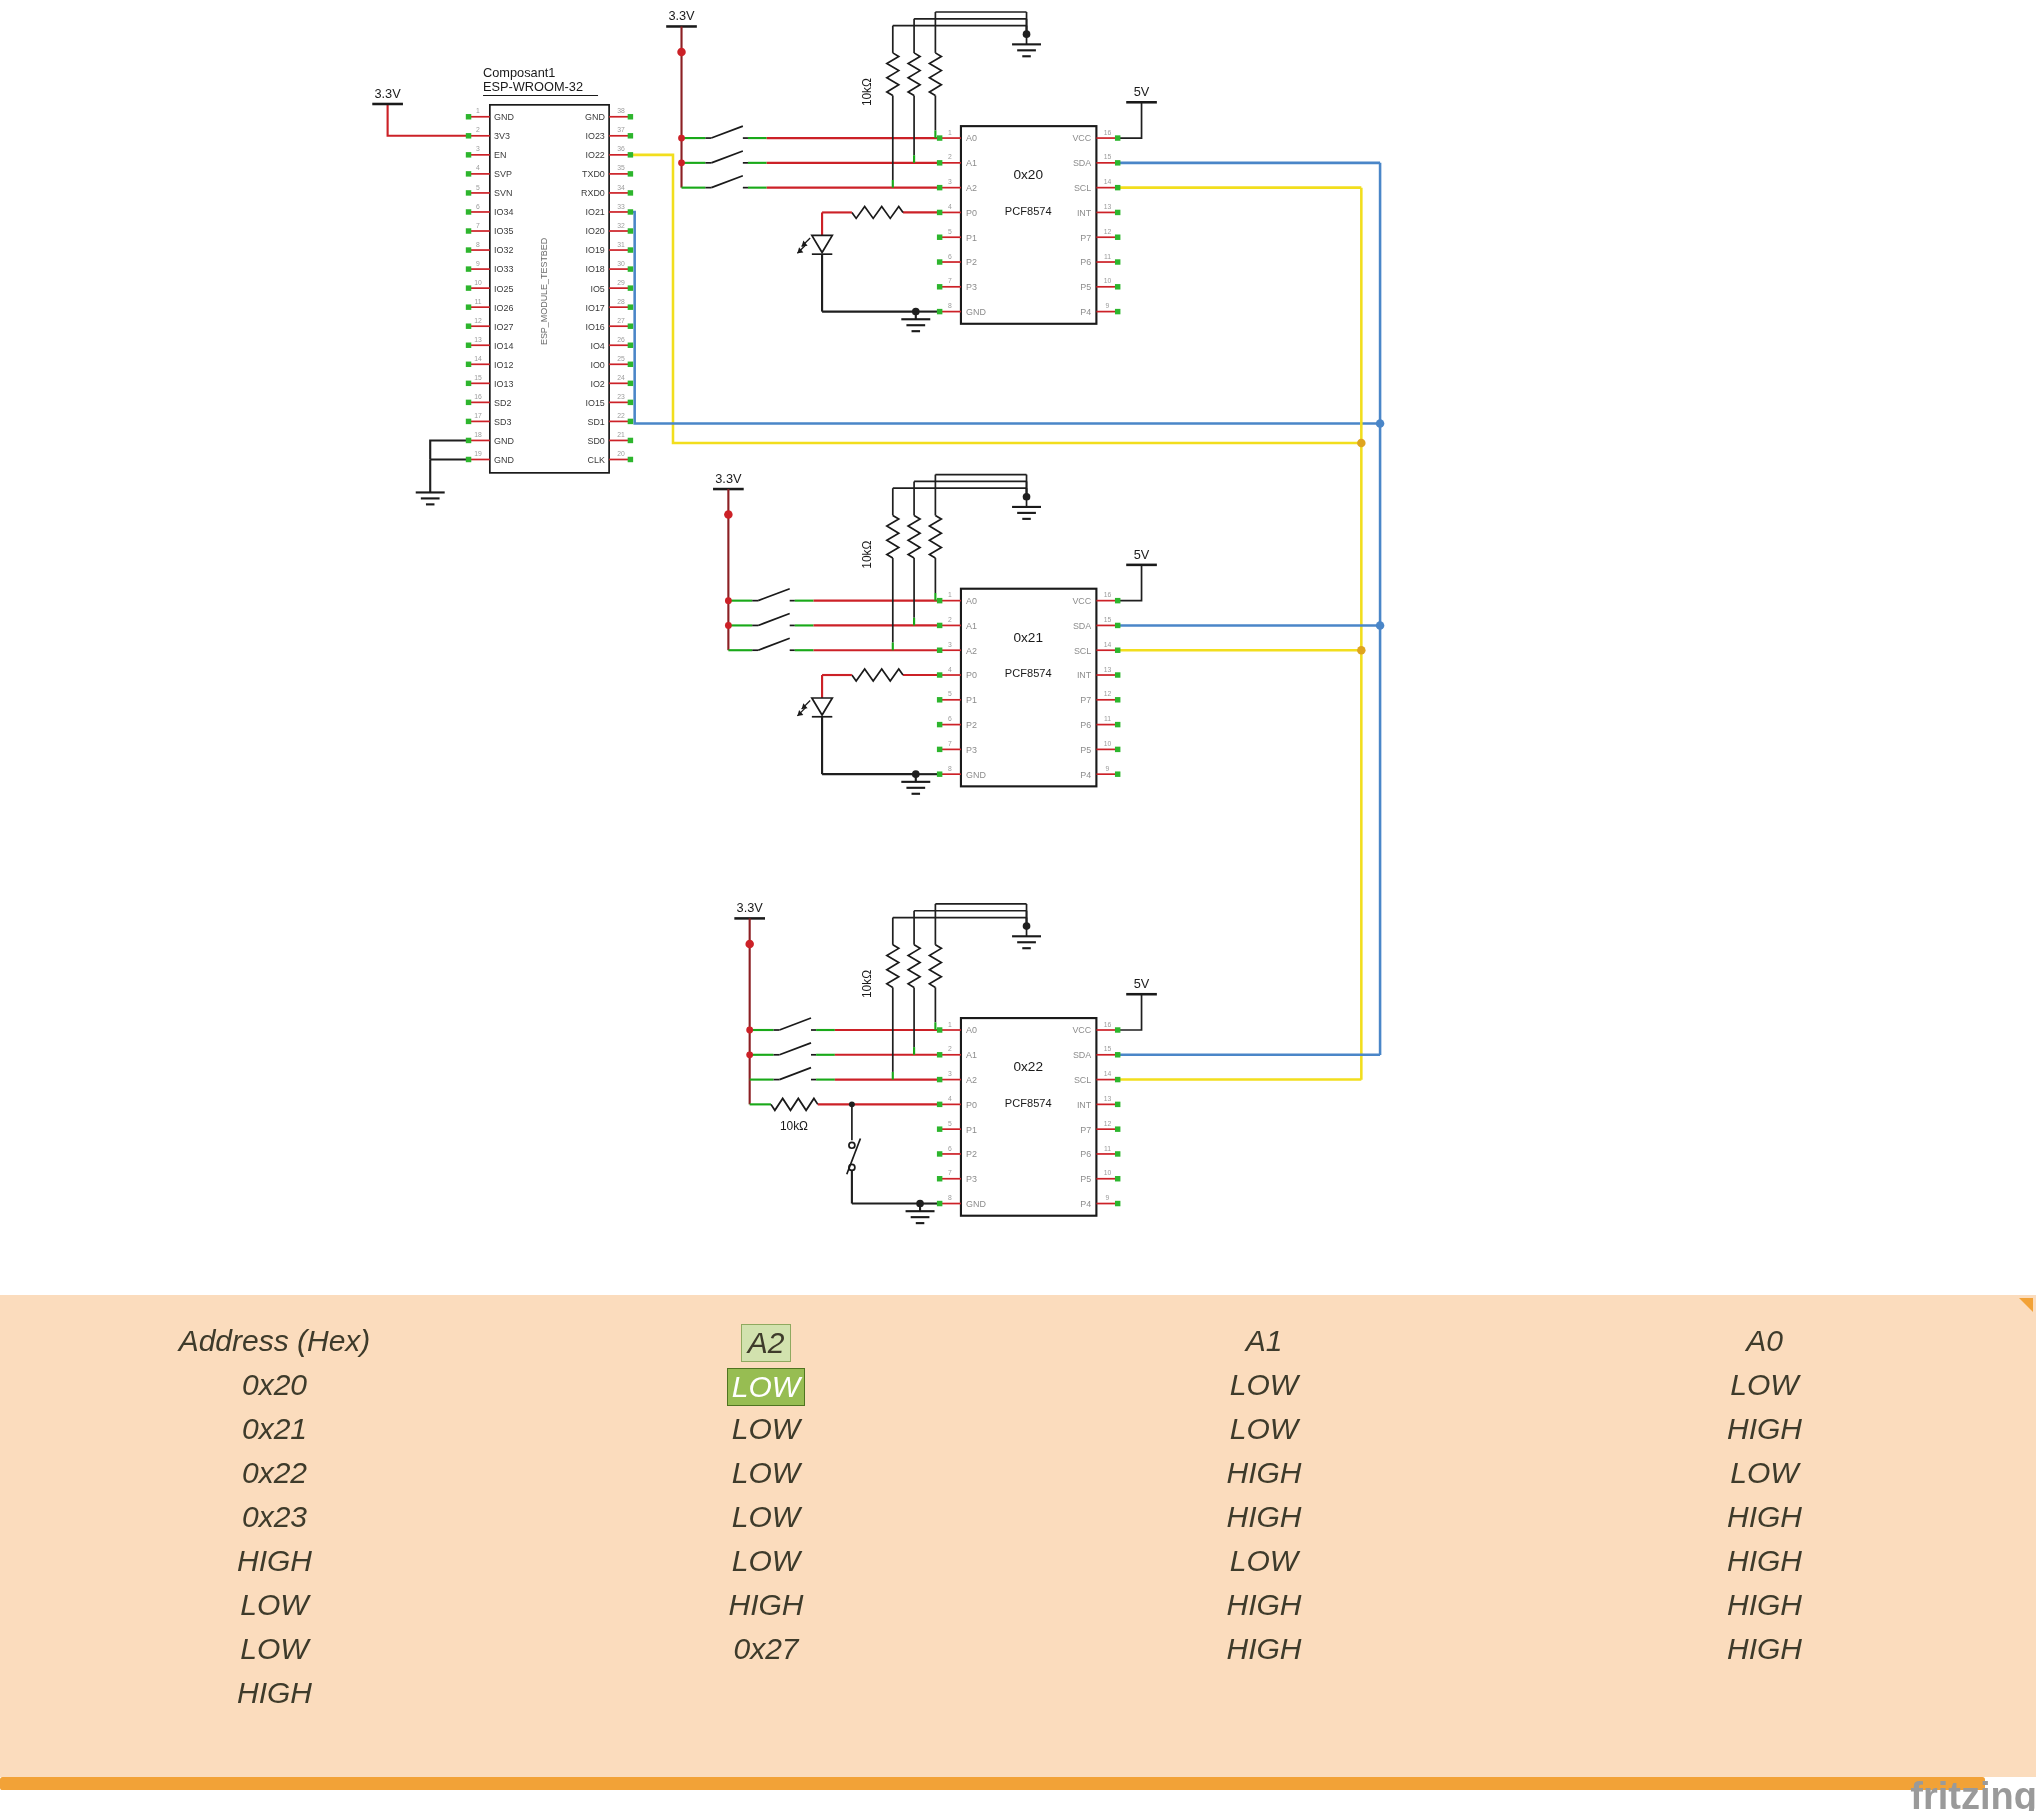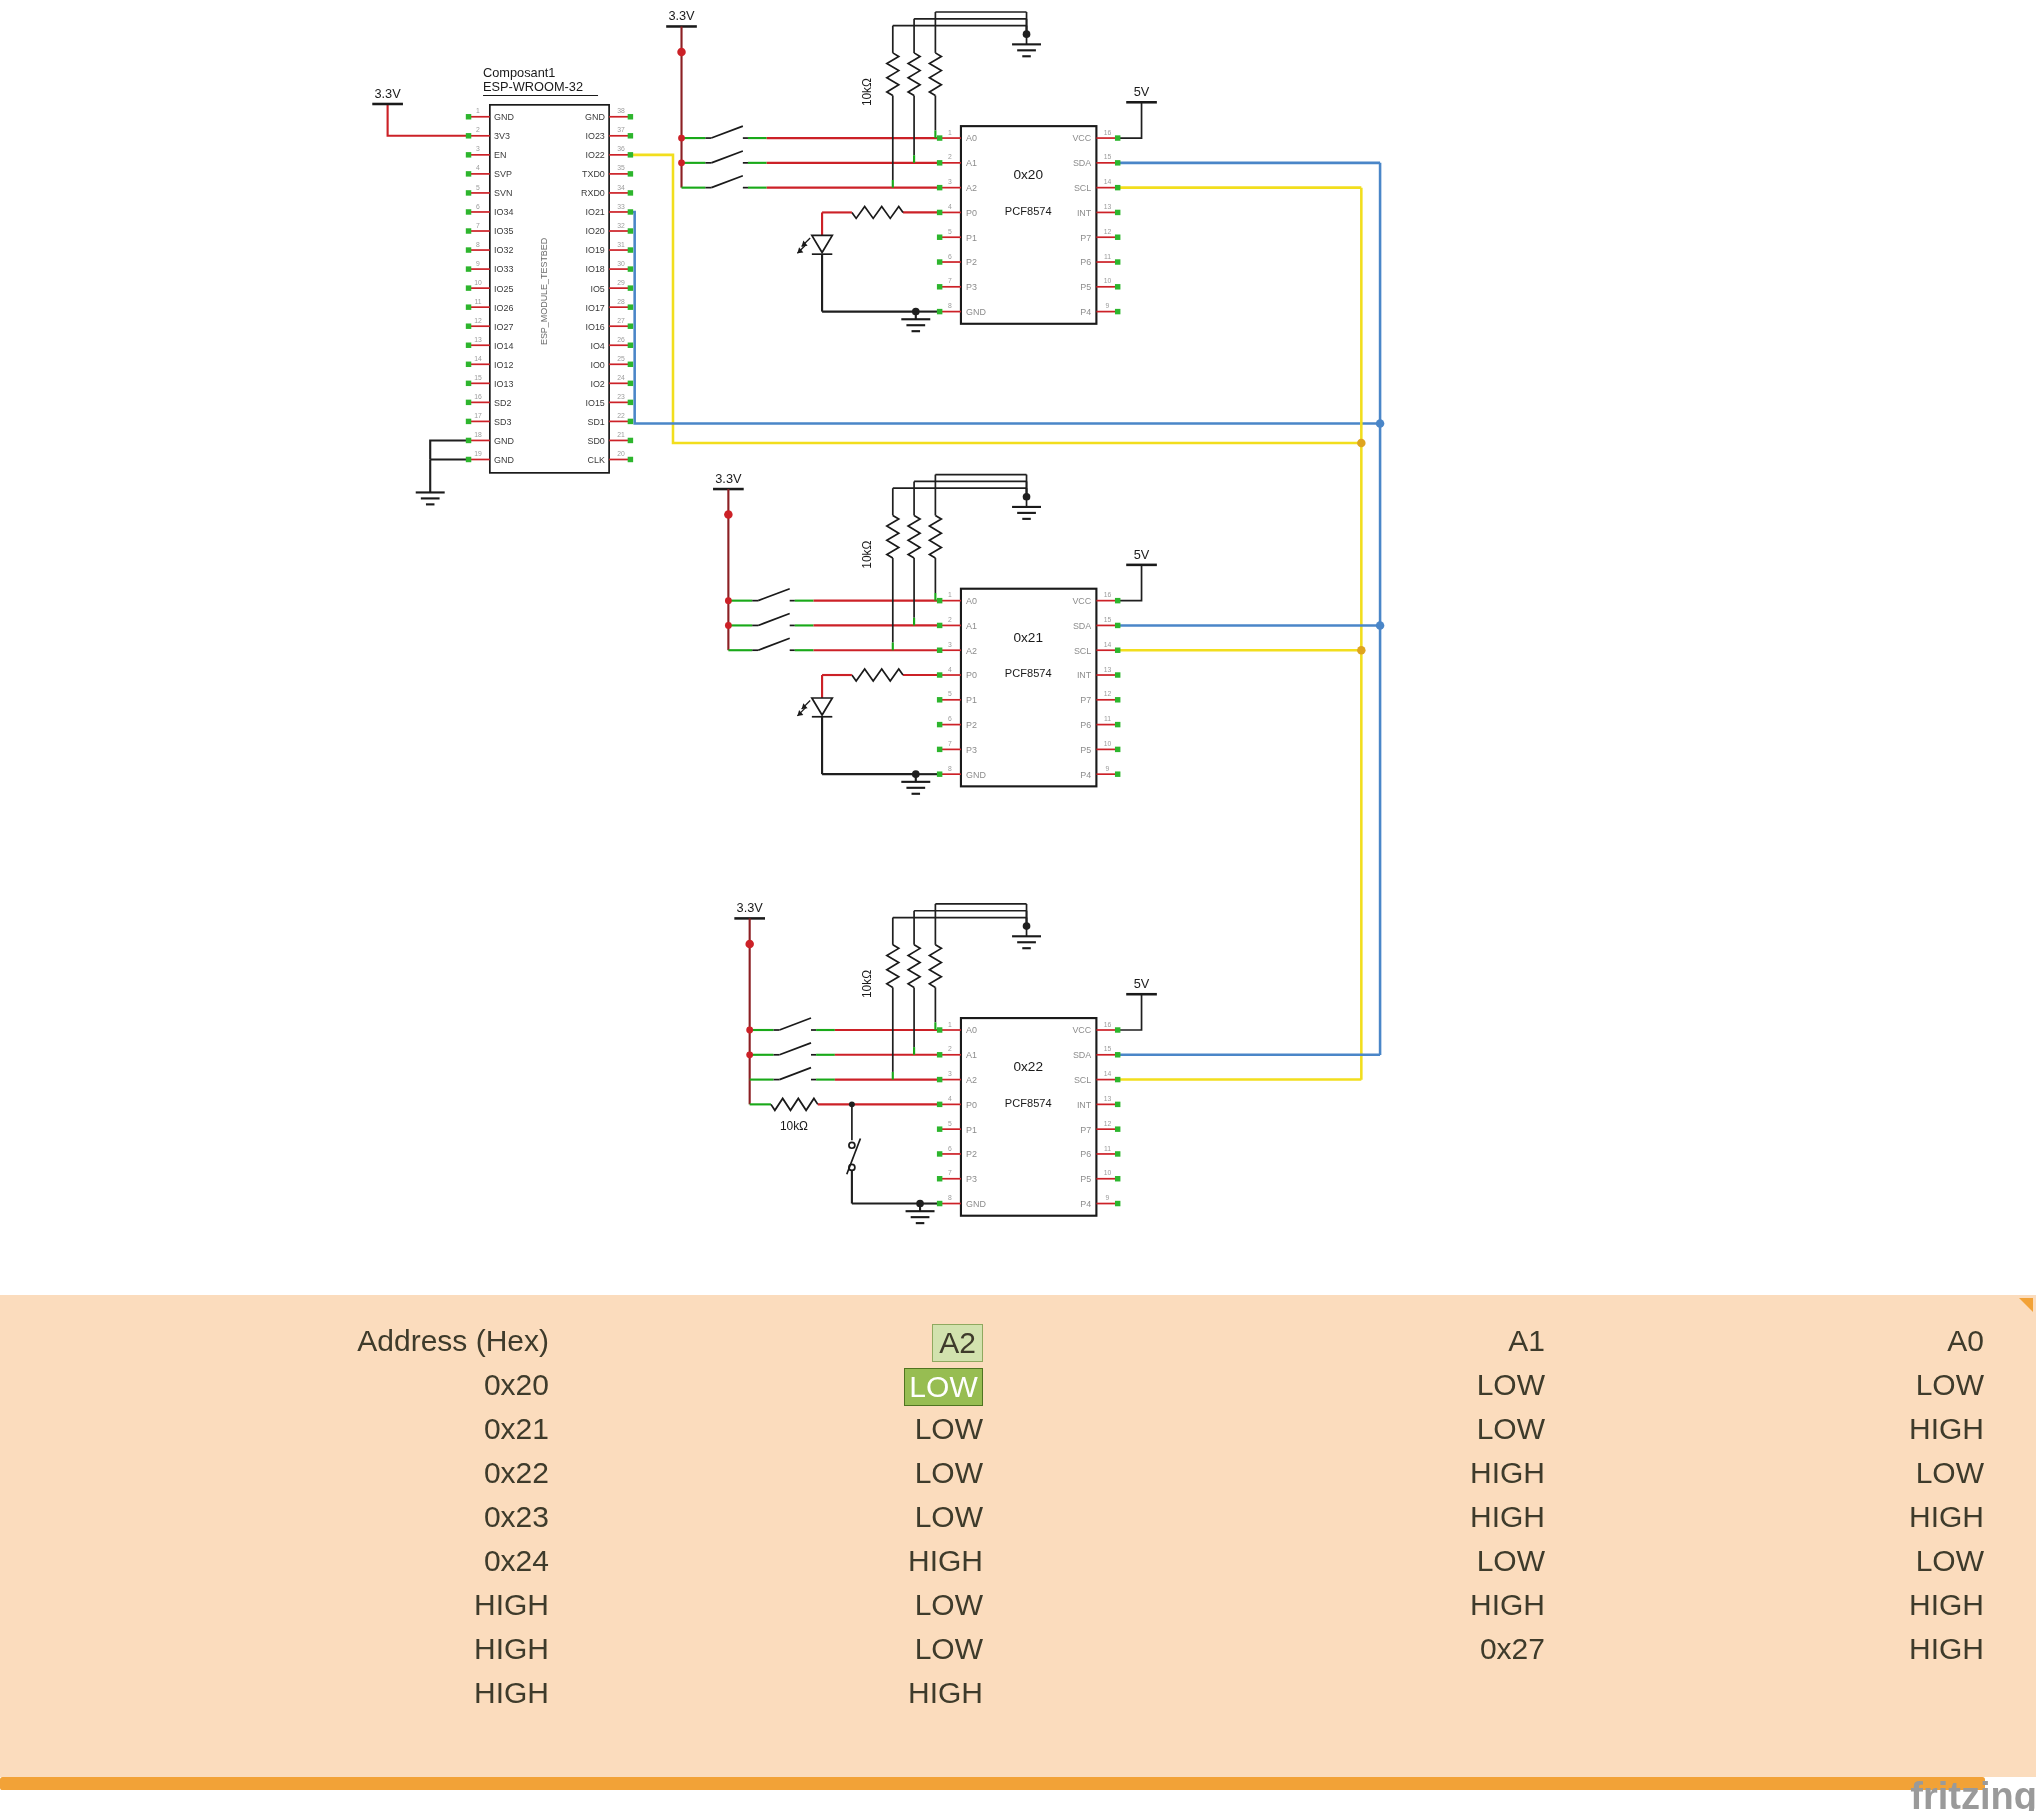--- a/index.html
+++ b/index.html
@@ -6,21 +6,21 @@
   html,body{background:#ffffff;}
   .canvas{position:relative;width:2042px;height:1812px;background:#fff;overflow:hidden;
           font-family:"Liberation Sans",sans-serif;}
   #schematic{position:absolute;left:0;top:0;}
   #schematic text{font-family:"Liberation Sans",sans-serif;}
   .table-panel{position:absolute;left:0;top:1295px;width:2036px;height:482px;
                background:var(--table-bg,#fbdcbd);}
   .corner-triangle{position:absolute;top:2.6px;right:2.6px;width:0;height:0;
                border-bottom:14.5px solid transparent;border-right:14.5px solid var(--bar-orange,#f2a237);}
   #addr-table{display:grid;grid-template-columns:549px 434px 562px 439px;width:1985px;padding-top:24px;}
-  .tcell{height:44px;line-height:44px;text-align:right;font-size:30px;color:var(--table-text,#3e3b2b);}
+  .tcell{height:44px;line-height:44px;text-align:center;font-size:30px;color:var(--table-text,#3e3b2b);font-style:italic;}
   .hl{display:inline-block;background:var(--hl-bg,#97bd52);border:1.7px solid var(--hl-border,#4f7420);
       color:var(--hl-text,#fff);line-height:36px;padding:0 4.3px;vertical-align:middle;}
   .hl2{display:inline-block;background:var(--hl2-bg,#d2e2ae);border:1.7px solid var(--hl2-border,#8fa95f);
       line-height:36px;padding:0 6px;vertical-align:middle;}
   .scrollbar{position:absolute;left:0;top:1777px;width:1985px;height:12.8px;
       background:var(--bar-orange,#f2a237);border-radius:2.6px;}
   .logo{position:absolute;right:5.1px;top:1775px;font-size:38px;font-weight:700;
       color:var(--logo-gray,#9a9a9a);letter-spacing:0;}
 </style>
 </head>
@@ -633,21 +633,20 @@
         <div class="tcell">LOW</div>
         <div class="tcell">HIGH</div>
         <div class="tcell">0x22</div>
         <div class="tcell">LOW</div>
         <div class="tcell">HIGH</div>
         <div class="tcell">LOW</div>
         <div class="tcell">0x23</div>
         <div class="tcell">LOW</div>
         <div class="tcell">HIGH</div>
         <div class="tcell">HIGH</div>
-        <div class="tcell">0x24</div>
         <div class="tcell">HIGH</div>
         <div class="tcell">LOW</div>
         <div class="tcell">LOW</div>
         <div class="tcell">HIGH</div>
         <div class="tcell">LOW</div>
         <div class="tcell">HIGH</div>
         <div class="tcell">HIGH</div>
         <div class="tcell">HIGH</div>
         <div class="tcell">LOW</div>
         <div class="tcell">0x27</div>

